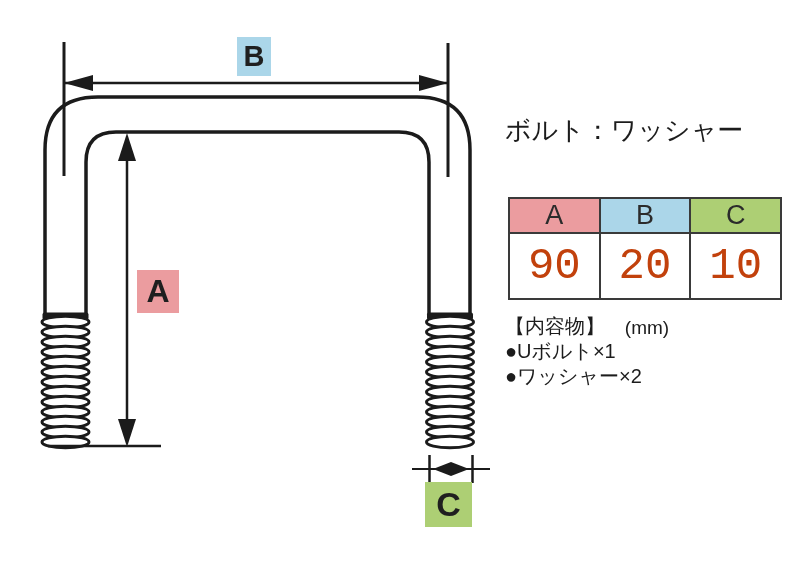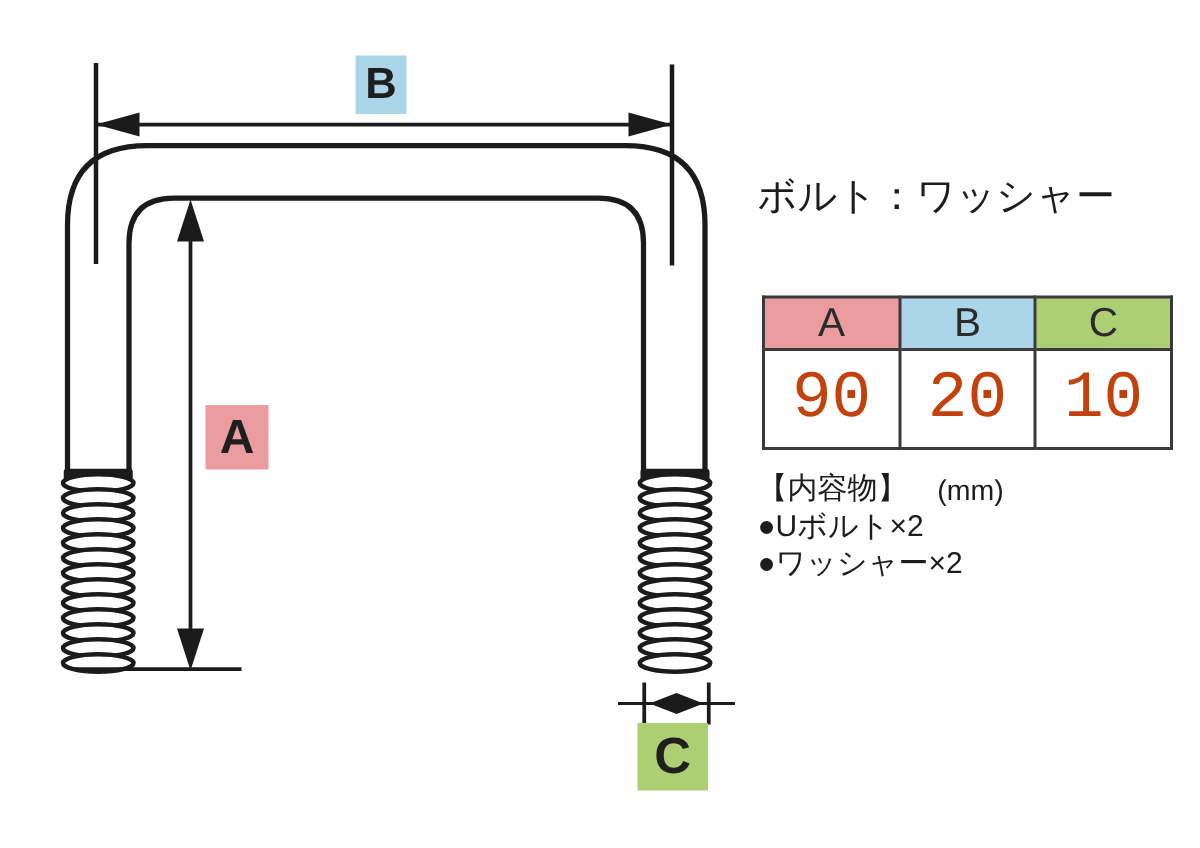--- a/index.html
+++ b/index.html
@@ -130,17 +130,17 @@
         <td>90</td>
         <td>20</td>
         <td>10</td>
       </tr>
     </tbody>
   </table>
   <div class="unit">(mm)</div>
 
   <div class="contents">
     <div class="c-head">【内容物】</div>
-    <div class="c-item">●Uボルト×2</div>
+    <div class="c-item">●Uボルト×1</div>
     <div class="c-item">●ワッシャー×2</div>
   </div>
 
 </div>
 
 </body></html>

